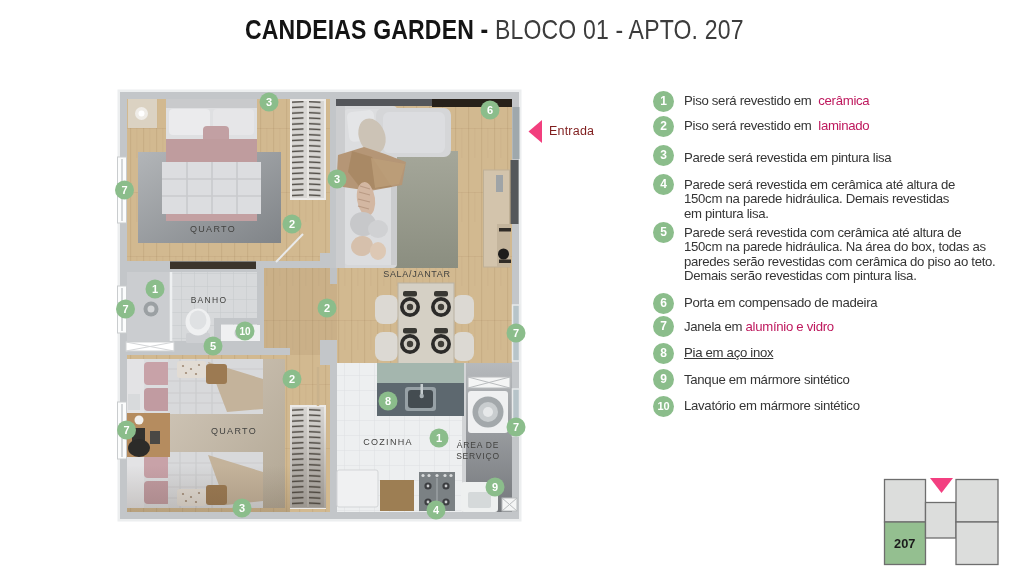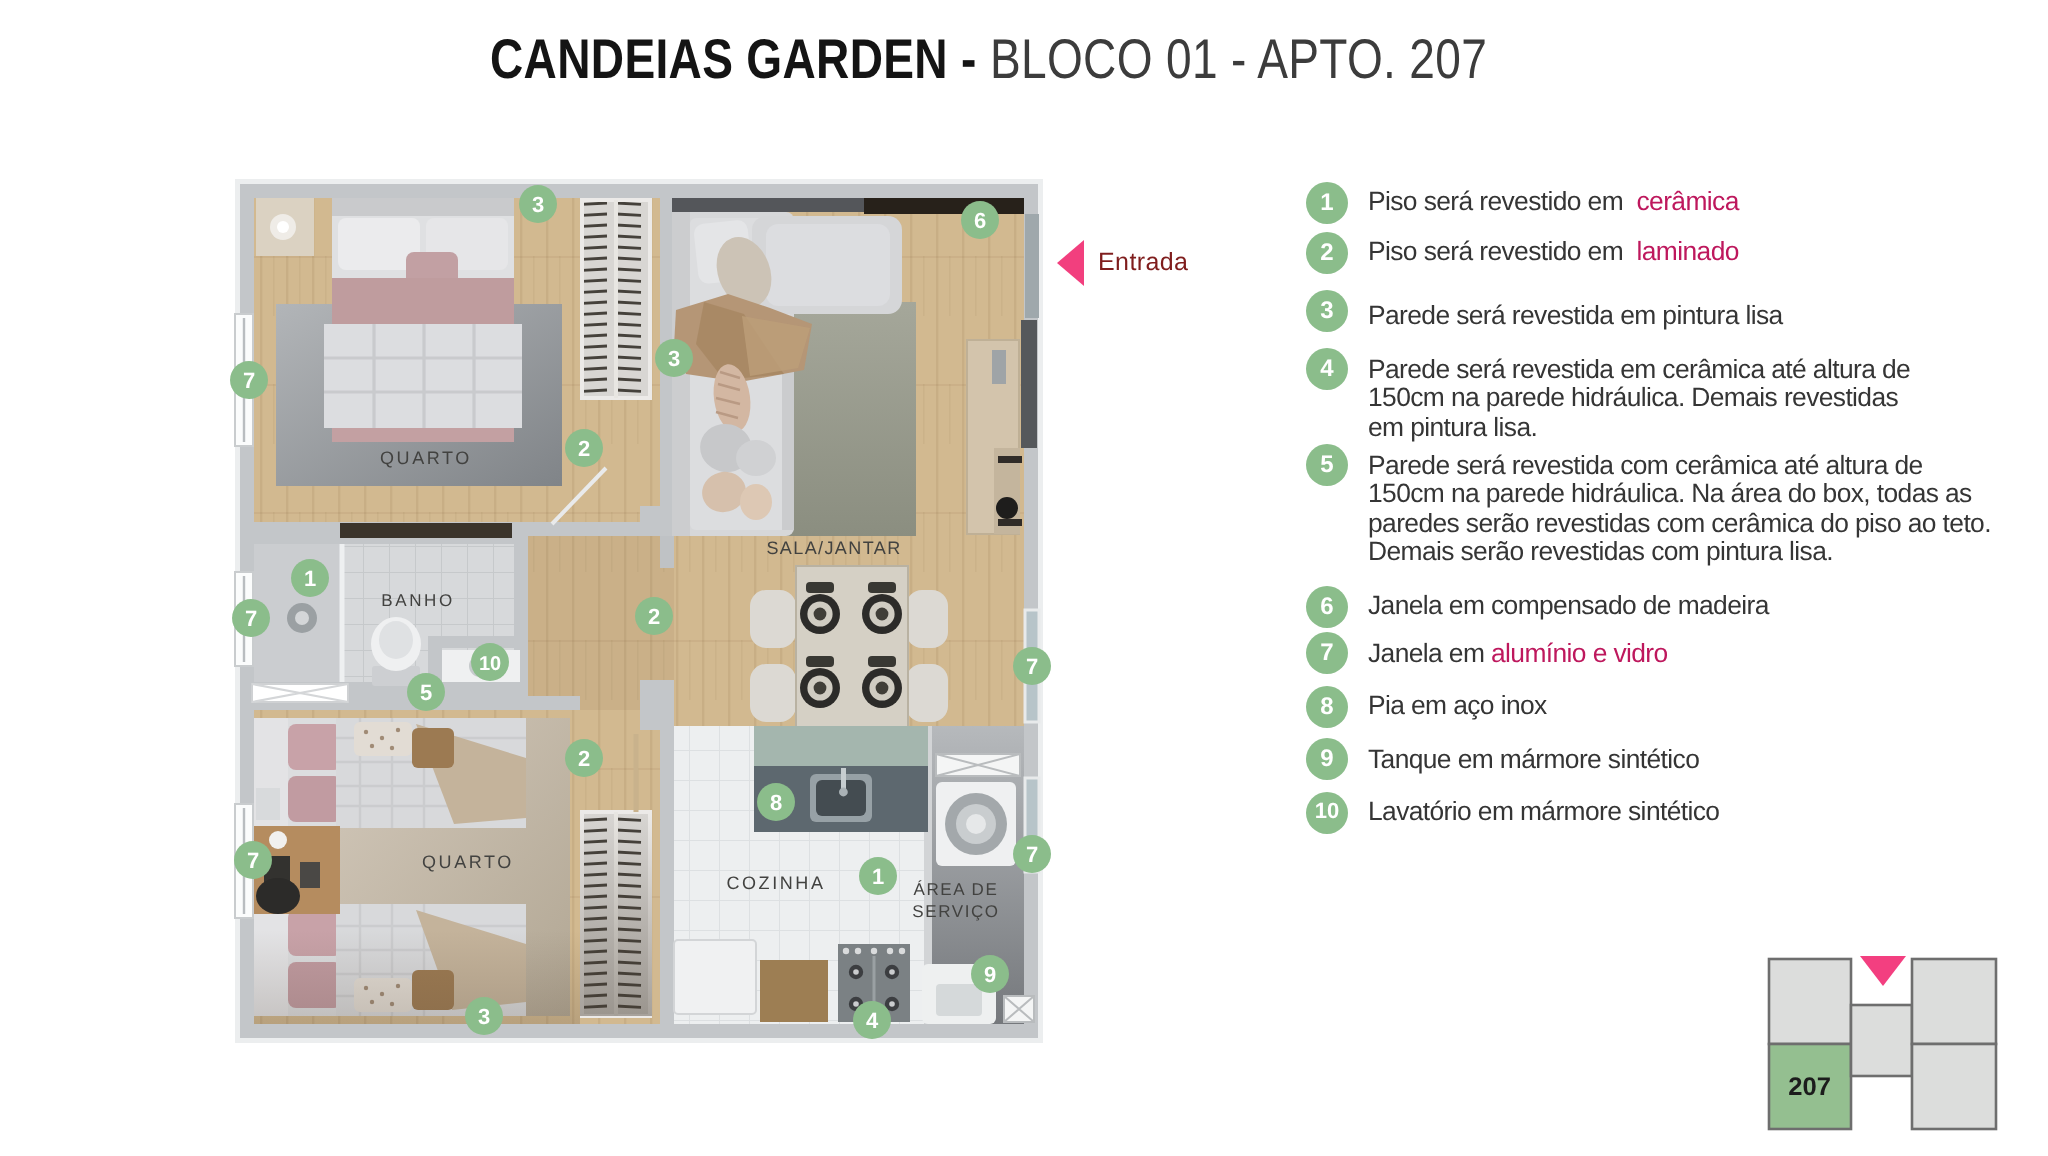--- a/index.html
+++ b/index.html
@@ -374,21 +374,21 @@
 <div class="leg" style="left:684px;top:94px;">Piso será revestido em&nbsp; <span class="lt">cerâmica</span></div>
 <div class="lc" style="top:115.5px;">2</div>
 <div class="leg" style="left:684px;top:119px;">Piso será revestido em&nbsp; <span class="lt">laminado</span></div>
 <div class="lc" style="top:145px;">3</div>
 <div class="leg" style="left:684px;top:150.5px;">Parede será revestida em pintura lisa</div>
 <div class="lc" style="top:174px;">4</div>
 <div class="leg" style="left:684px;top:177.5px;">Parede será revestida em cerâmica até altura de<br>150cm na parede hidráulica. Demais revestidas<br>em pintura lisa.</div>
 <div class="lc" style="top:222px;">5</div>
 <div class="leg" style="left:684px;top:225.5px;">Parede será revestida com cerâmica até altura de<br>150cm na parede hidráulica. Na área do box, todas as<br>paredes serão revestidas com cerâmica do piso ao teto.<br>Demais serão revestidas com pintura lisa.</div>
 <div class="lc" style="top:292.5px;">6</div>
-<div class="leg" style="left:684px;top:296px;">Janela em compensado de madeira</div>
+<div class="leg" style="left:684px;top:296px;">Porta em compensado de madeira</div>
 <div class="lc" style="top:316px;">7</div>
 <div class="leg" style="left:684px;top:319.5px;">Janela em <span class="lt">alumínio e vidro</span></div>
 <div class="lc" style="top:342.5px;">8</div>
-<div class="leg" style="left:684px;top:346px;">Pia em aço inox</div>
+<div class="leg" style="left:684px;top:346px;text-decoration:underline;">Pia em aço inox</div>
 <div class="lc" style="top:369px;">9</div>
 <div class="leg" style="left:684px;top:372.5px;">Tanque em mármore sintético</div>
 <div class="lc" style="top:395.5px;font-size:11px;">10</div>
 <div class="leg" style="left:684px;top:399px;">Lavatório em mármore sintético</div>
 
 </body></html>

